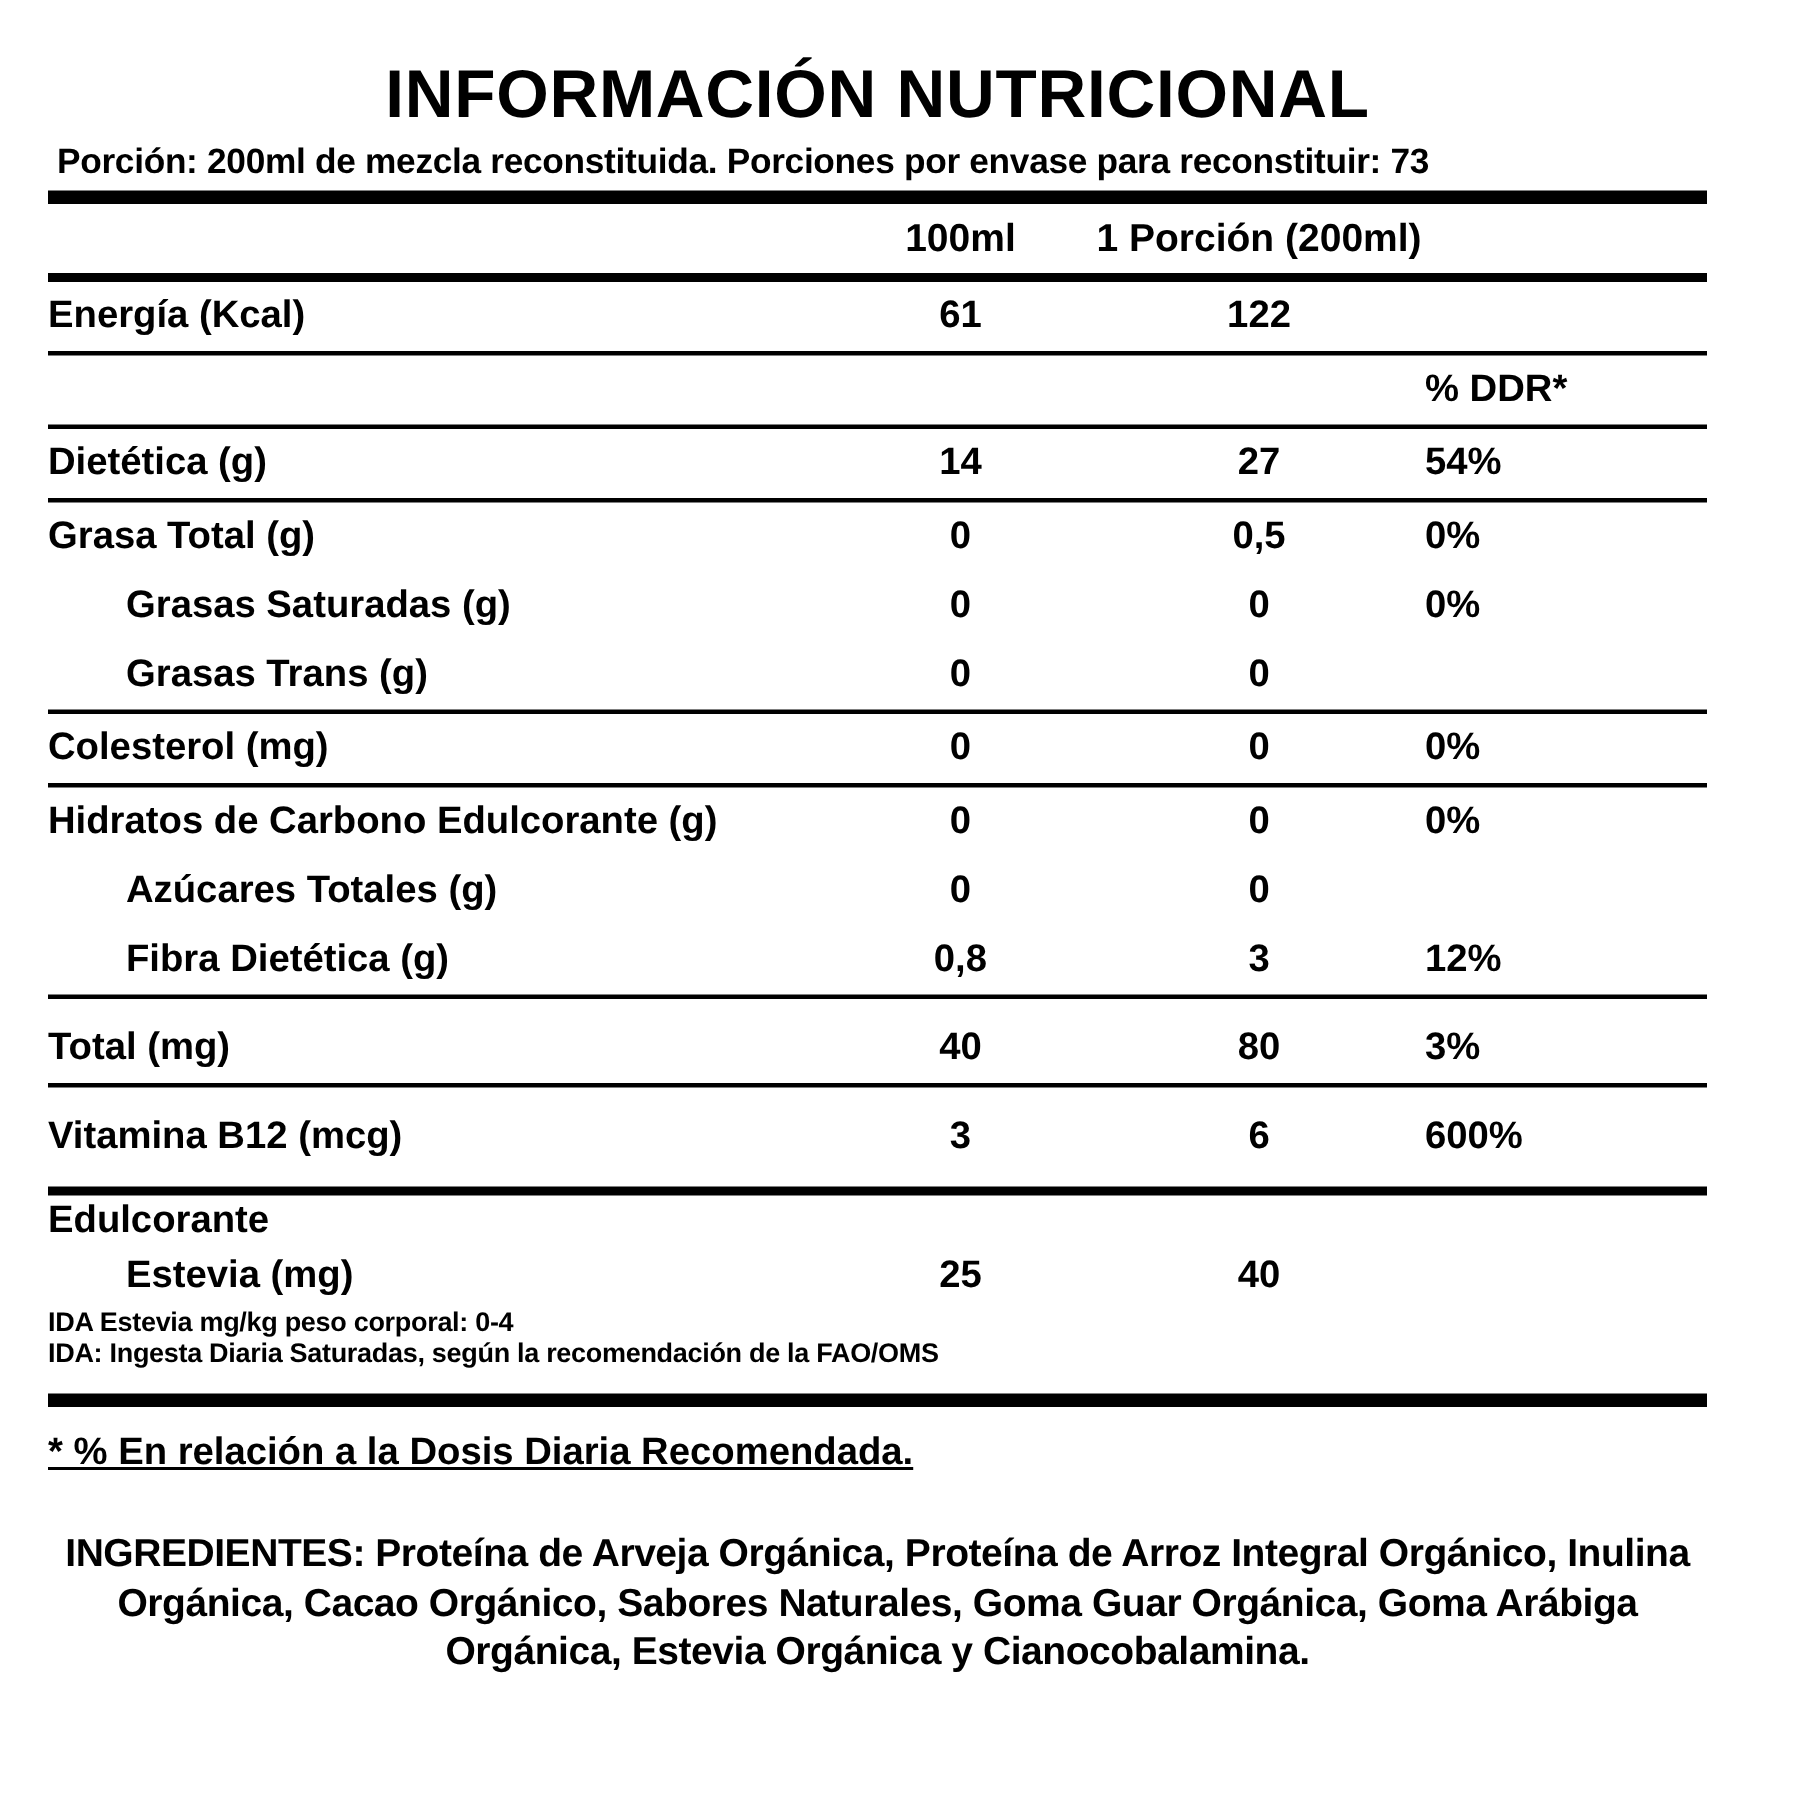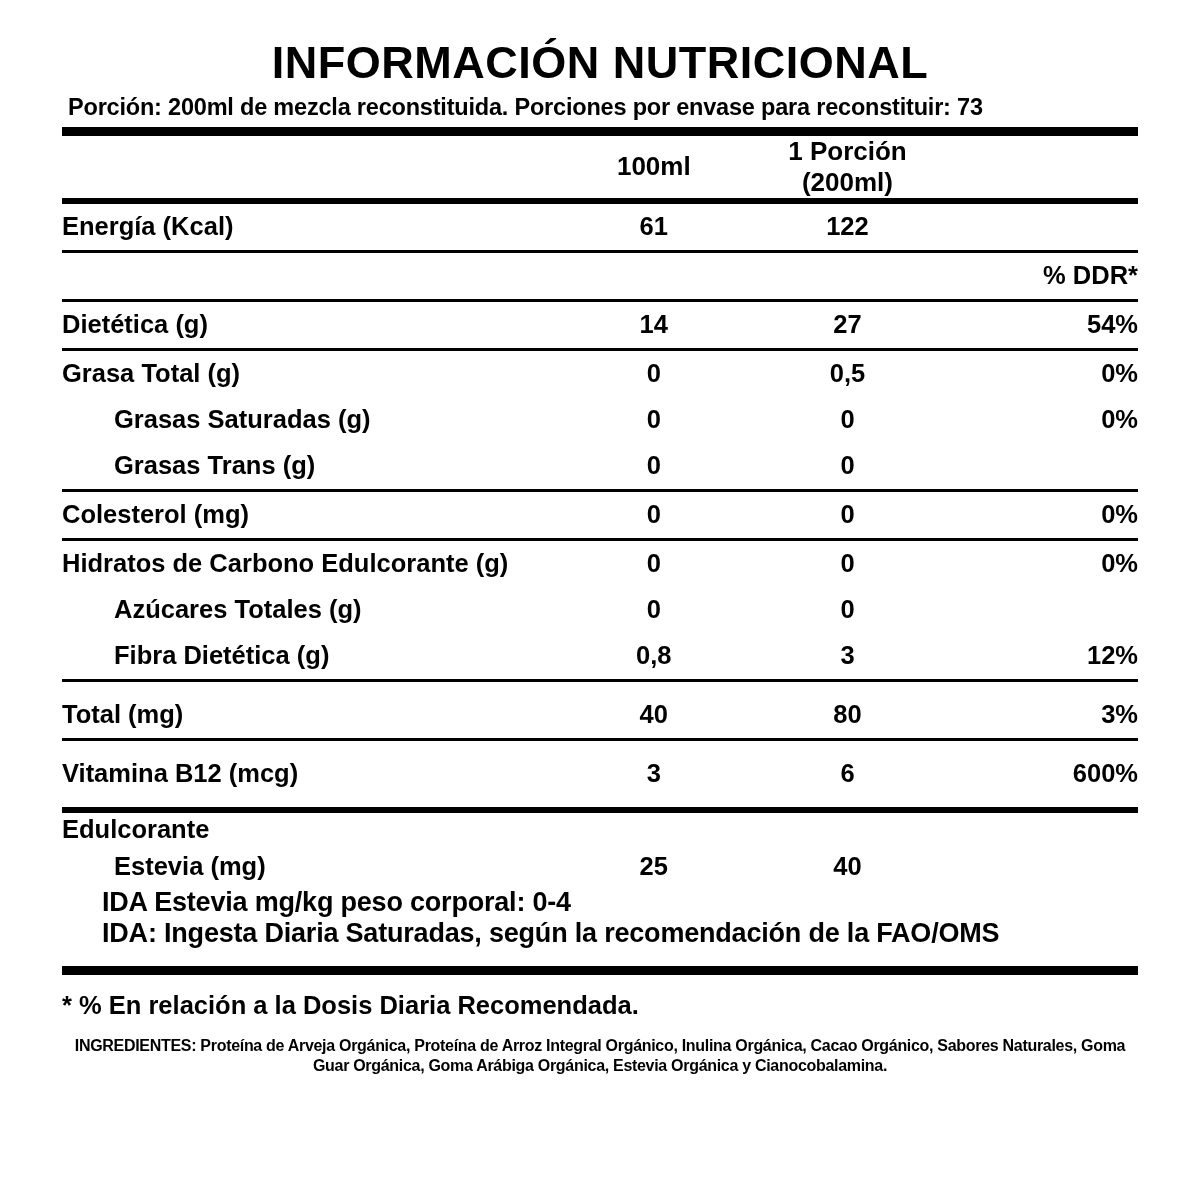--- a/index.html
+++ b/index.html
@@ -11,21 +11,21 @@
     height: 1200px;
     background: #ffffff;
     font-family: "Liberation Sans", sans-serif;
     color: #000000;
     -webkit-font-smoothing: antialiased;
   }
   .label {
     box-sizing: border-box;
     width: 1200px;
     height: 1200px;
-    padding: 30px 62px 0 62px;
+    padding: 30px 62px 0 32px;
     position: relative;
   }
   .title {
     text-align: center;
     font-size: 45px;
     font-weight: bold;
     letter-spacing: 0.5px;
     margin: 8px 0 6px 0;
     line-height: 1.1;
   }
@@ -53,57 +53,57 @@
     font-size: 25.5px;
     font-weight: bold;
   }
   table.nut td {
     padding: 0;
     vertical-align: middle;
   }
   .c-name  { text-align: left;  width: 47%; margin-top: 43px; }
   .c-100   { text-align: center; width: 16%; }
   .c-port  { text-align: center; width: 20%; }
-  .c-ddr   { text-align: right;  width: 17%; }
+  .c-ddr   {  width: 17%; }
   .row-h { height: 46px; }
   .indent1 { padding-left: 52px !important; }
   .hdr-row td { font-size: 26px; font-weight: bold; }
   .sep td { padding: 0; height: 3px; }
   .sep-line {
     height: 3px;
     background: #000;
     width: 100%;
   }
   .sep-med td { padding: 0; height: 6px; }
   .sep-med-line {
     height: 6px;
     background: #000;
     width: 100%;
   }
   .spacer-row { height: 10px; }
   .ida-line {
-    font-size: 27px;
+    font-size: 18px;
     font-weight: bold;
     text-align: left;
     line-height: 1.18;
     letter-spacing: -0.2px;
-    margin-left: 40px;
   }
   .footnote {
     font-size: 25.5px;
     font-weight: bold;
     text-align: left;
     margin-top: 16px;
+    text-decoration: underline;
   }
   .ingredients {
-    font-size: 16px;
+    font-size: 26px;
     font-weight: bold;
     text-align: center;
     line-height: 1.26;
-    margin-top: 16px;
+    margin-top: 36px;
     letter-spacing: -0.3px;
     padding: 0 4px;
   }
   .gap-s { height: 10px; }
   .gap-m { height: 16px; }
 </style>
 </head>
 <body>
 
 <div class="label">

